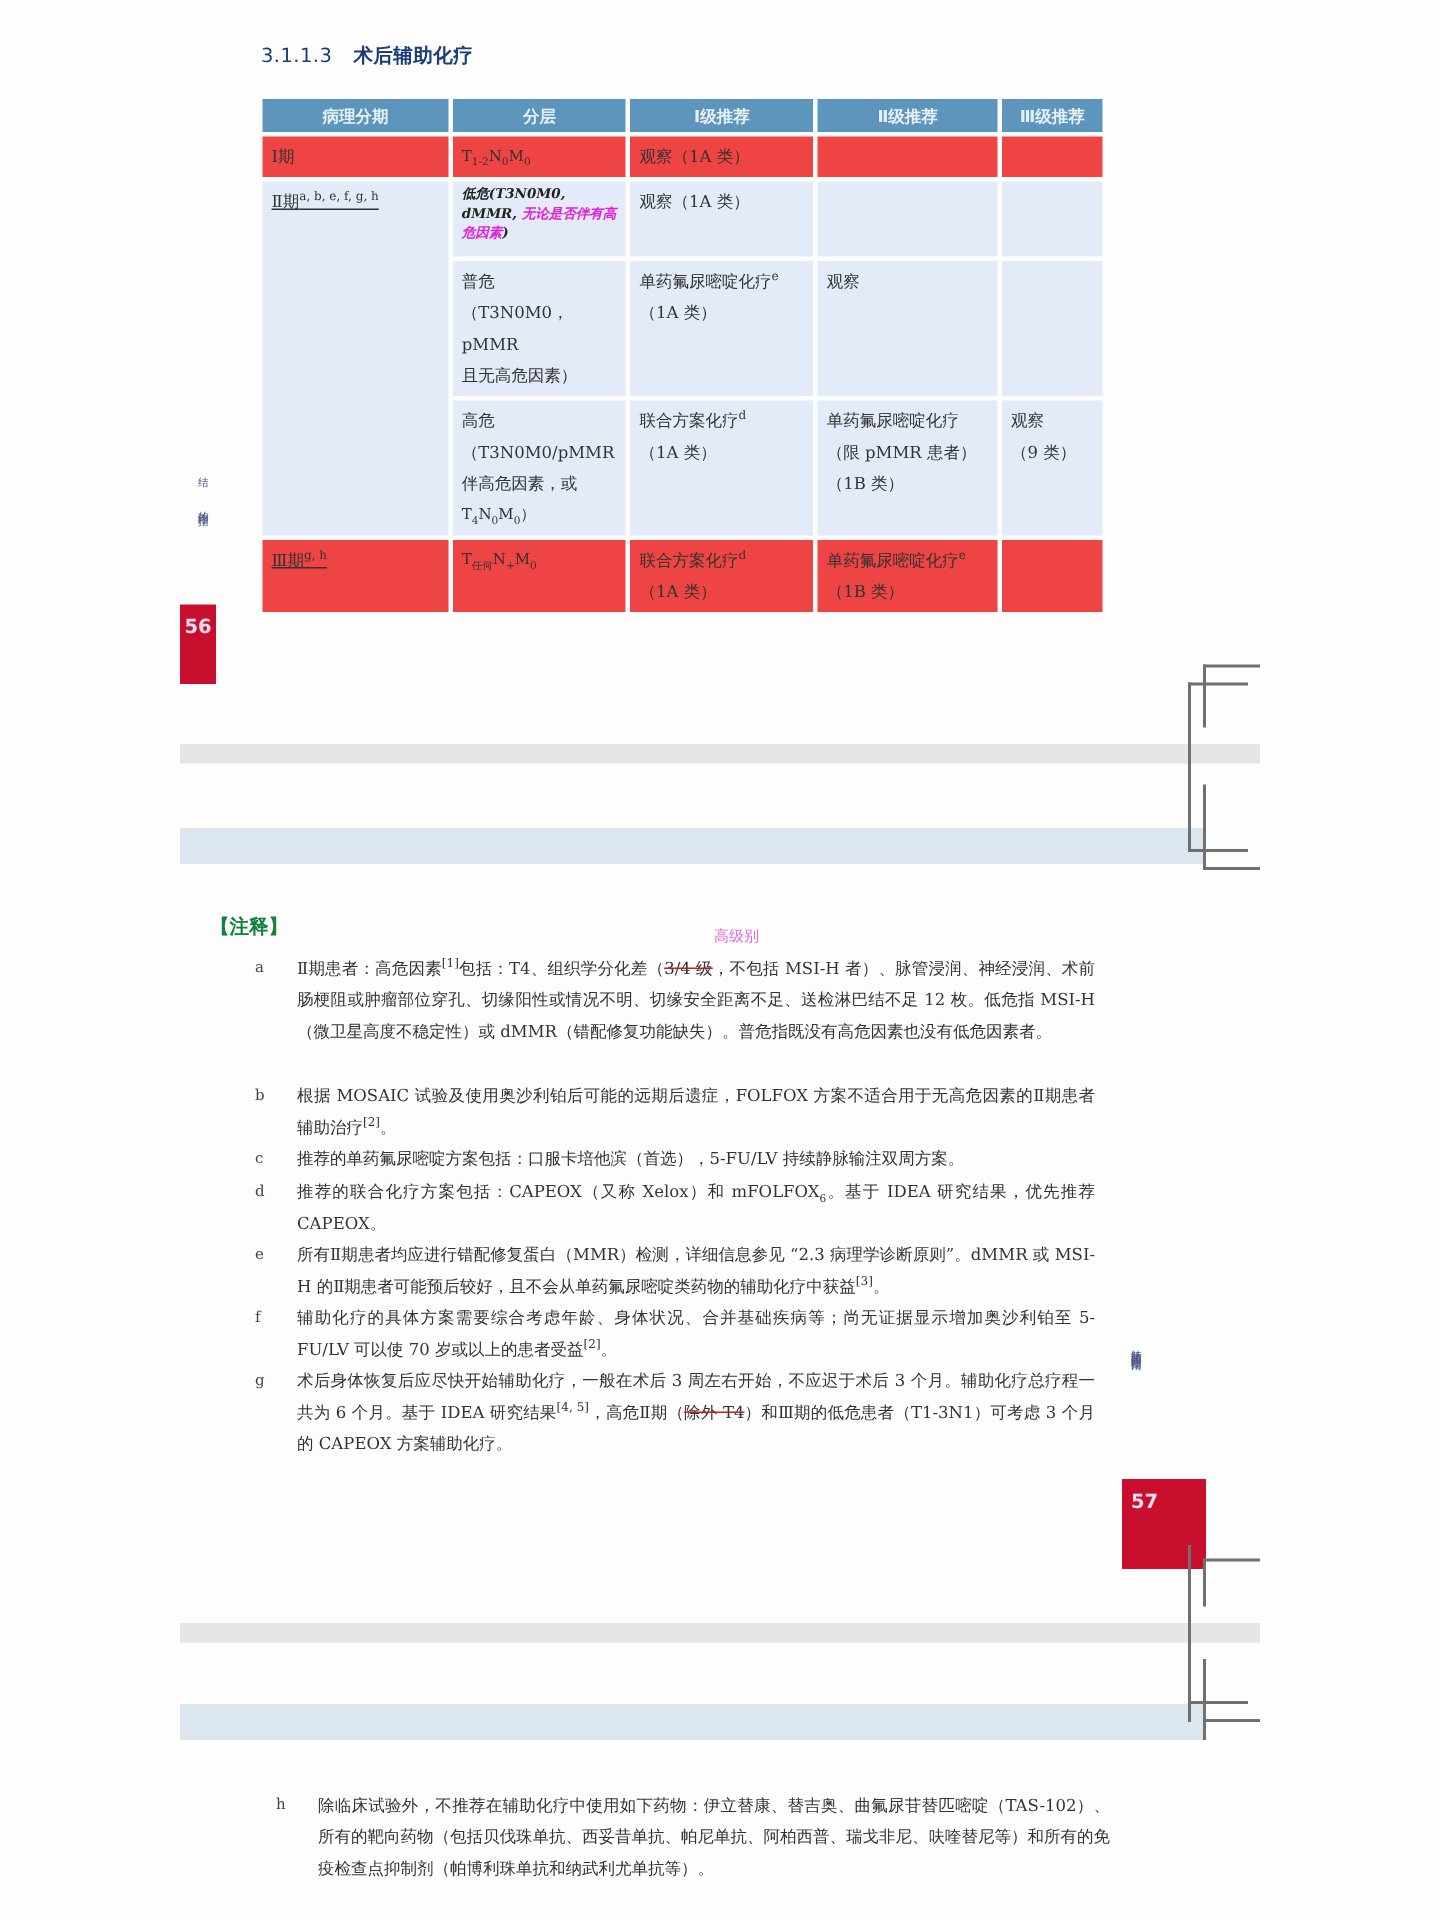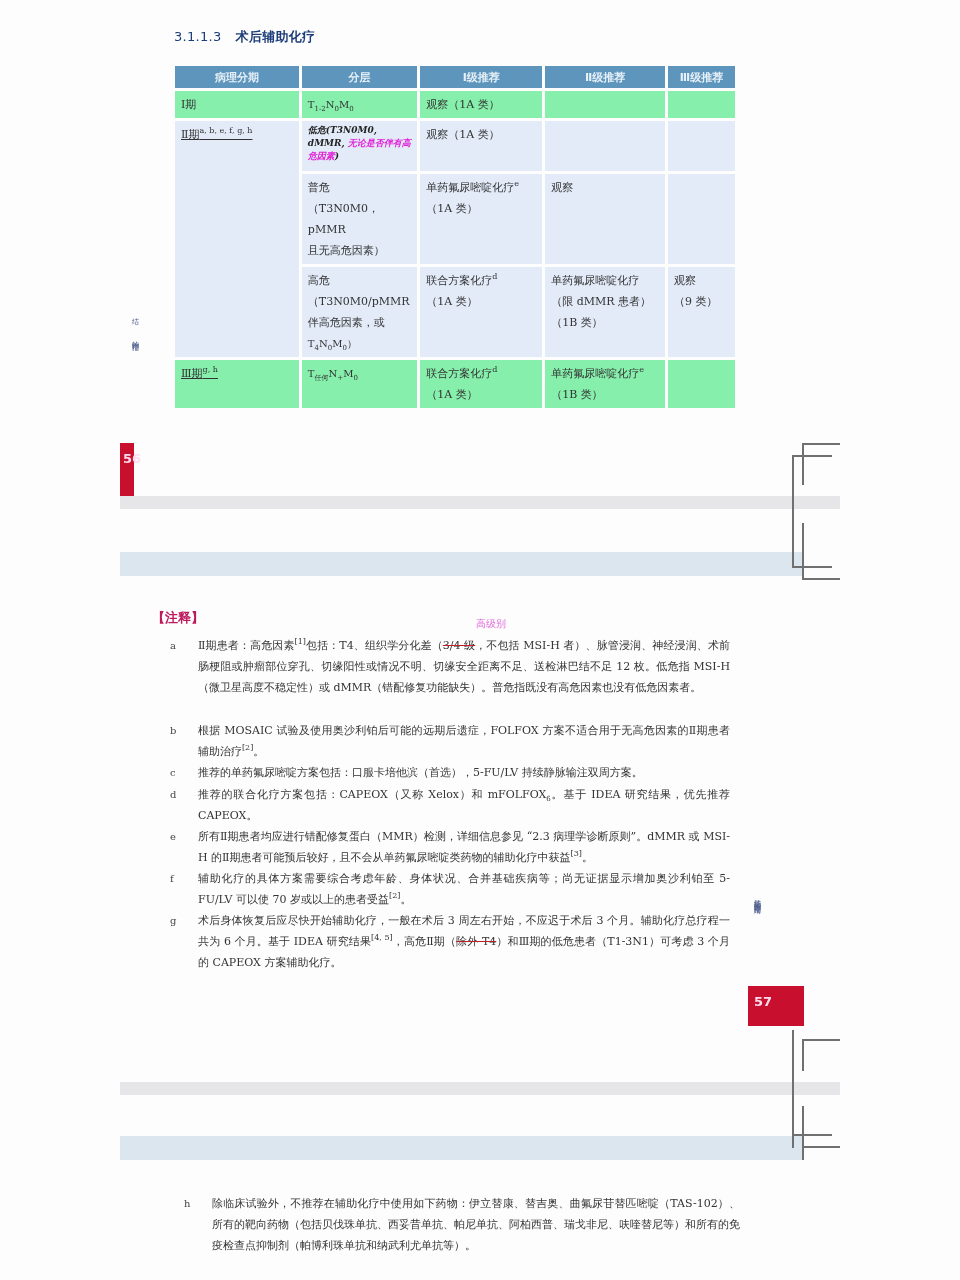--- a/index.html
+++ b/index.html
@@ -24,21 +24,21 @@
       font-size: 11px; line-height: 21px;
     }
     table.guide th {
       background: #5e95bd; color: #e6f0f7; font-weight: bold;
       font-family: "DejaVu Sans", "Liberation Sans", sans-serif;
       height: 22px; font-size: 11px; padding: 0 4px; text-align: center;
     }
     table.guide td {
       vertical-align: top; padding: 3px 6px 3px 6px; color: #333;
     }
-    table.guide tr.blue td { background: #86efac; }
+    table.guide tr.blue td { background: #ef4444; }
     table.guide tr.pale td { background: #e3ebf8; }
     table.guide td.stage { background: #e3ebf8; text-decoration: underline; }
     sup { font-size: 8px; line-height: 0; }
     sub { font-size: 7px; line-height: 0; }
     .lowrisk { font-size: 9px; line-height: 13px; font-weight: bold; font-style: italic; color: #222; }
     .magenta { color: #e022d8; }
 
     .side-label {
       font-family: "DejaVu Sans", "Liberation Sans", sans-serif;
       font-size: 7px; color: #4a5a8a; writing-mode: vertical-rl; letter-spacing: 1px;
@@ -47,22 +47,22 @@
       background: #c8102e; color: #fde; font-family: "DejaVu Sans", "Liberation Sans", sans-serif;
       font-size: 13px; font-weight: bold; padding: 8px 0 0 3px; box-sizing: border-box;
     }
     .gray-band { background: #e6e6e8; height: 13px; }
     .blue-band { background: #dbe6ee; height: 24px; }
     .line-h { background: #707070; height: 2px; }
     .line-v { background: #707070; width: 2px; }
 
     
     .notes-title {
-      left: 152px; top: 609px; font-family: "DejaVu Sans", "Liberation Sans", sans-serif;
-      font-size: 13px; font-weight: bold; color: #be185d;
+      left: 140px; top: 609px; font-family: "DejaVu Sans", "Liberation Sans", sans-serif;
+      font-size: 13px; font-weight: bold; color: #15803d;
     }
     .annot { left: 476px; top: 617px; font-size: 10px; color: #e06ad8; font-family: "DejaVu Sans", "Liberation Sans", sans-serif; }
     .note {
       position: absolute; left: 170px; width: 560px;
       font-size: 11px; line-height: 21px; color: #333;
     }
     .note .letter { position: absolute; left: 0; top: 0; font-size: 10px; color: #444; }
     .note .body { margin-left: 28px; text-align: justify; }
     .strike { text-decoration: line-through; text-decoration-color: #c0202a; }
   </style>
@@ -136,21 +136,21 @@
         <div>（T3N0M0/pMMR</div>
         <div>伴高危因素，或</div>
         <div style="font-size:10px;">T<sub>4</sub>N<sub>0</sub>M<sub>0</sub>）</div>
       </td>
       <td>
         <div><span>联合方案化疗</span><sup>d</sup></div>
         <div>（1A 类）</div>
       </td>
       <td>
         <div>单药氟尿嘧啶化疗</div>
-        <div>（限 dMMR 患者）</div>
+        <div>（限 pMMR 患者）</div>
         <div>（1B 类）</div>
       </td>
       <td>
         <div>观察</div>
         <div>（9 类）</div>
       </td>
     </tr>
 
     <tr class="blue">
       <td style="height:40px;text-decoration:underline;">
@@ -165,21 +165,21 @@
         <div><span>单药氟尿嘧啶化疗</span><sup>e</sup></div>
         <div>（1B 类）</div>
       </td>
       <td></td>
     </tr>
   </tbody>
 </table>
 
 <div class="abs side-label" style="left:130px; top:312px;">结</div>
 <div class="abs side-label" style="left:130px; top:335px;">的治疗指</div>
-<div class="abs page-tab" style="left:120px; top:403px; width:14px; height:53px;margin-top:40px;">56</div>
+<div class="abs page-tab" style="left:120px; top:403px; width:24px; height:53px;">56</div>
 
 <div class="abs gray-band" style="left:120px; top:496px; width:720px;"></div>
 <div class="abs blue-band" style="left:120px; top:552px; width:684px;"></div>
 <div class="abs line-h" style="left:802px; top:443px; width:38px;"></div>
 <div class="abs line-h" style="left:792px; top:455px; width:40px;"></div>
 <div class="abs line-v" style="left:792px; top:455px; height:112px;"></div>
 <div class="abs line-v" style="left:802px; top:443px; height:42px;"></div>
 <div class="abs line-v" style="left:802px; top:523px; height:56px;"></div>
 <div class="abs line-h" style="left:792px; top:566px; width:40px;"></div>
 <div class="abs line-h" style="left:802px; top:578px; width:38px;"></div>
@@ -220,21 +220,21 @@
 </div>
 
 <div class="note" style="top:910px;">
   <span class="letter">g</span>
   <div class="body">
     <span>术后身体恢复后应尽快开始辅助化疗，一般在术后 3 周左右开始，不应迟于术后 3 个月。辅助化疗总疗程一共为 6 个月。基于 IDEA 研究结果</span><sup>[4, 5]</sup><span>，高危Ⅱ期（</span><span class="strike">除外 T4</span><span>）和Ⅲ期的低危患者（T1-3N1）可考虑 3 个月的 CAPEOX 方案辅助化疗。</span>
   </div>
 </div>
 
 <div class="abs side-label" style="left:752px; top:894px;">结肠癌的治疗指南</div>
-<div class="abs page-tab" style="left:748px; top:986px; width:56px; height:40px; padding-left:6px;">57</div>
+<div class="abs page-tab" style="left:748px; top:986px; width:56px; height:60px; padding-left:6px;">57</div>
 
 <div class="abs gray-band" style="left:120px; top:1082px; width:720px;"></div>
 <div class="abs blue-band" style="left:120px; top:1136px; width:684px;"></div>
 <div class="abs line-h" style="left:802px; top:1039px; width:38px;"></div>
 <div class="abs line-v" style="left:792px; top:1030px; height:118px;"></div>
 <div class="abs line-v" style="left:802px; top:1039px; height:32px;"></div>
 <div class="abs line-v" style="left:802px; top:1106px; height:54px;"></div>
 <div class="abs line-h" style="left:792px; top:1134px; width:40px;"></div>
 <div class="abs line-h" style="left:802px; top:1146px; width:38px;"></div>
 

